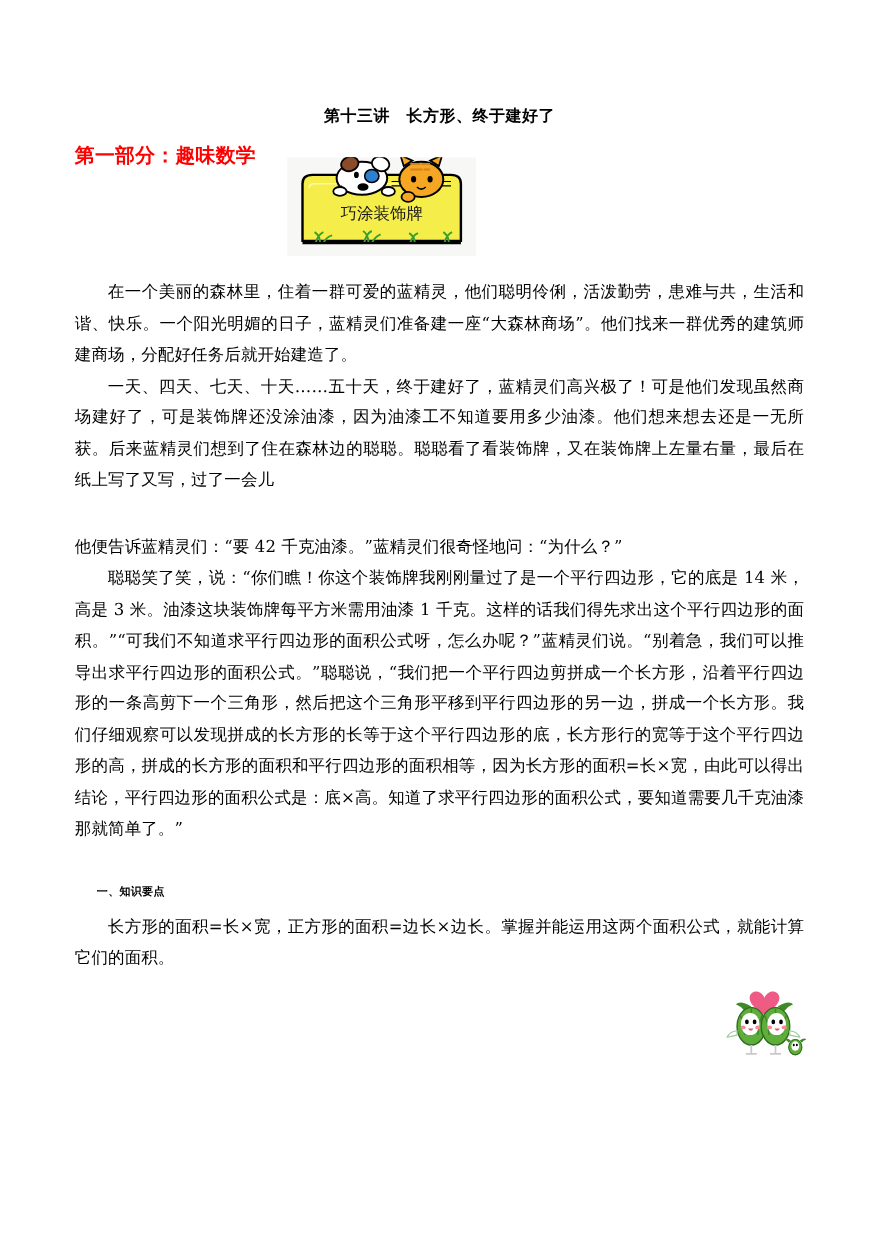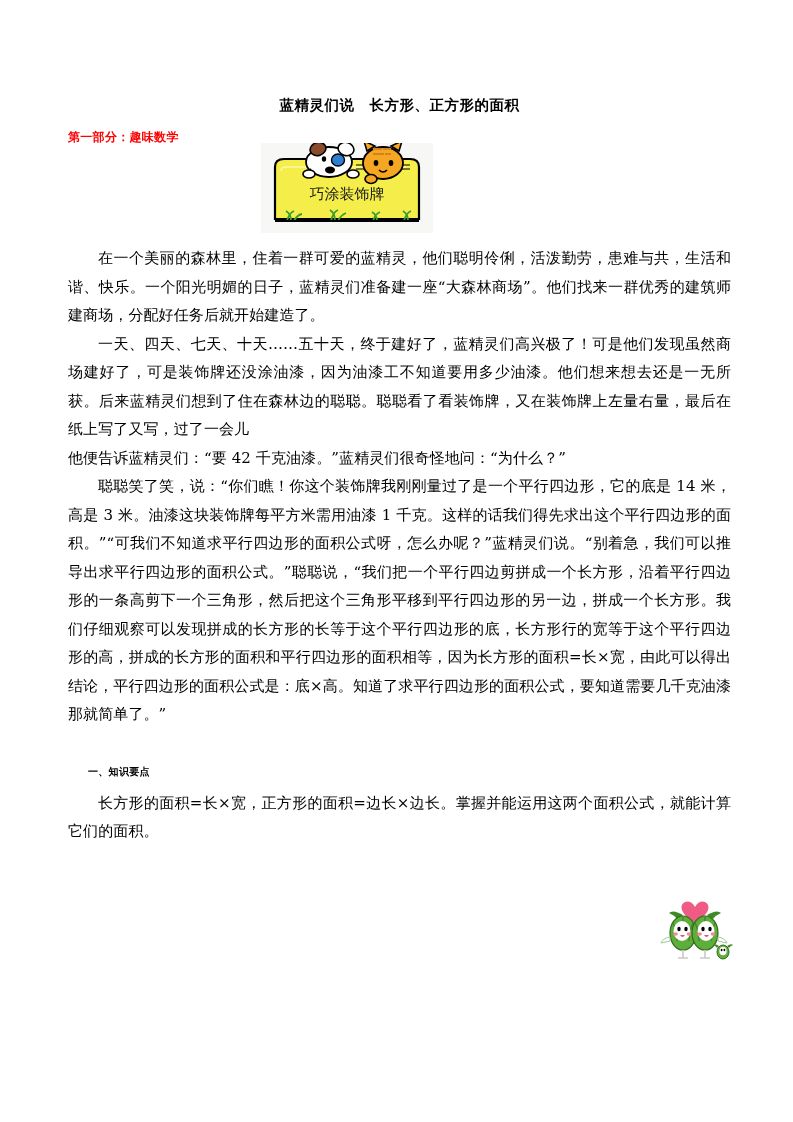--- a/index.html
+++ b/index.html
@@ -34,21 +34,21 @@
     letter-spacing: 0.5px;
     margin: 0 0 14px 0;
     white-space: pre;
   }
 
   
   .section-head {
     color: #ff0000;
     font-family: "DejaVu Sans", "Liberation Sans", sans-serif;
     font-weight: bold;
-    font-size: 12px;
+    font-size: 18px;
     margin: 0;
     letter-spacing: 0.3px;
   }
   .sub-head {
     font-family: "DejaVu Sans", "Liberation Sans", sans-serif;
     font-weight: bold;
     font-size: 10px;
     margin: 0;
     text-indent: 2em;
     letter-spacing: 0.3px;
@@ -57,21 +57,21 @@
   
   p.body {
     font-size: 15px;
     line-height: 28.5px;
     margin: 0;
     text-align: justify;
     text-justify: inter-ideograph;
     text-indent: 2em;
     letter-spacing: 0.1px;
   }
-  p.body.noindent { text-indent: 0; }
+  p.body.noindent { text-indent: 0; margin-top: 32px; }
 
   
   .sign-figure {
     position: absolute;
     left: 261px;
     top: 143px;
     width: 172px;
     height: 90px;
   }
 
@@ -87,21 +87,21 @@
   .spacer-sm { height: 10px; }
   .spacer-md { height: 26px; }
   .spacer-lg { height: 40px; }
   .head-row { position: relative; }
 </style>
 </head>
 <body>
 
 <div class="page">
 
-  <h1 class="doc-title">蓝精灵们说　长方形、正方形的面积</h1>
+  <h1 class="doc-title">第十三讲　长方形、终于建好了</h1>
 
   <div class="head-row">
     <div class="section-head">第一部分：趣味数学</div>
   </div>
 
   <div class="sign-figure">
     <svg viewBox="0 0 172 90" width="172" height="90" xmlns="http://www.w3.org/2000/svg">
       <rect x="0" y="0" width="172" height="90" fill="#f7f7f5"></rect>
 
       <path d="M14 24 q0 -8 9 -8 h126 q9 0 9 8 v52 h-144 z" fill="#f5ed4a" stroke="#000000" stroke-width="2.2"></path>

